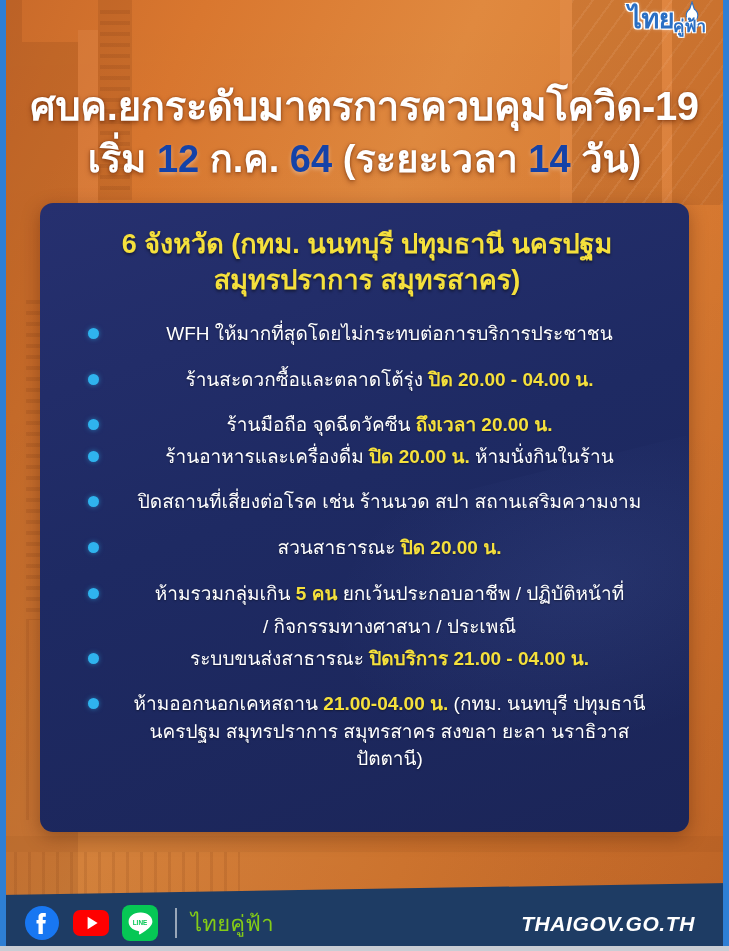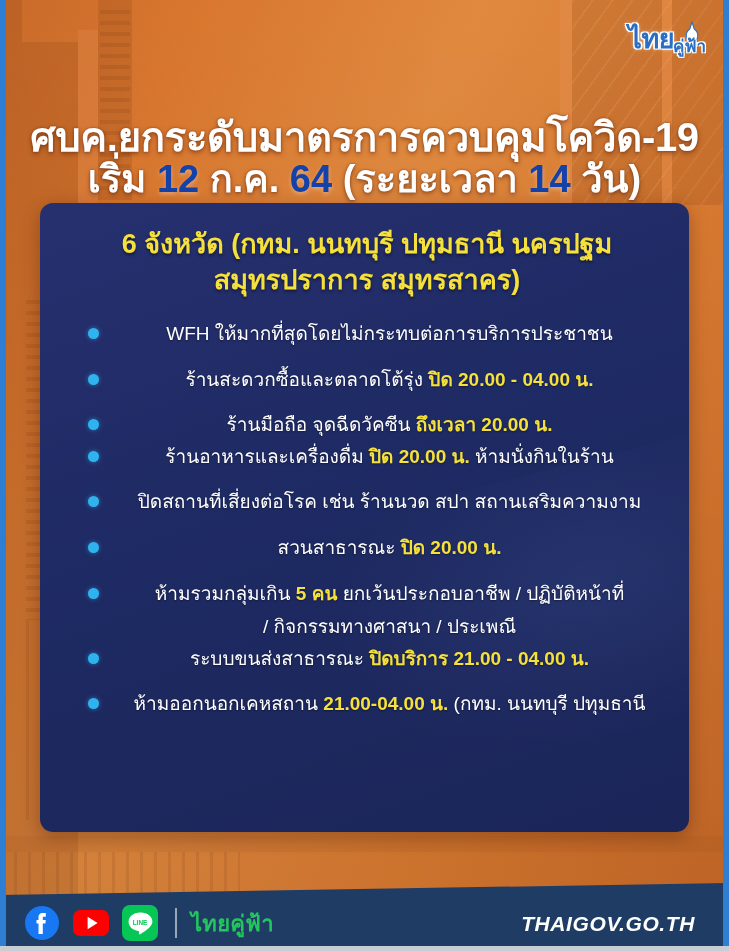--- a/index.html
+++ b/index.html
@@ -51,21 +51,21 @@
       90deg, rgba(120,55,18,.14) 0 3px, rgba(0,0,0,0) 3px 14px);
   }
   .diag{
     position:absolute;
     background:repeating-linear-gradient(
       126deg, rgba(245,190,150,.13) 0 2px, rgba(0,0,0,0) 2px 16px);
   }
 
   
   .header{
-    position:absolute; left:0; top:0; width:729px; height:200px; z-index:10;margin-top:20px;
+    position:absolute; left:0; top:0; width:729px; height:200px; z-index:10;
   }
   .logo{
     position:absolute; right:20px; top:6px;
     display:flex; align-items:flex-end; gap:2px;
   }
   .logo-text{
     font-size:27px; font-weight:bold; color:#2a6fc4;
     letter-spacing:-.5px; line-height:1;
     text-shadow:
       -1.4px -1.4px 0 #fff, 1.4px -1.4px 0 #fff,
@@ -81,21 +81,21 @@
     text-align: right;
   }
   .spire{ position:absolute; right:4px; top:-5px; width:26px; height:30px; }
 
   .title1, .title2{
     position:absolute; width:729px; text-align:center;
     font-weight:bold; color:#ffffff;
     text-shadow:0 2px 5px rgba(90,30,0,.55), 0 0 2px rgba(90,30,0,.5);
     white-space:nowrap;
   }
-  .title1{ top:85px; font-size:40px; letter-spacing:-.3px; }
+  .title1{ top:74px; font-size:40px; letter-spacing:-.3px; }
   .title2{ top:128px; font-size:38px; }
   .hl-blue{ color:#1442a8; text-shadow:0 2px 4px rgba(255,255,255,.35); }
 
   
   .panel{
     position:absolute; left:40px; top:203px;
     width:649px; height:629px;
     background:linear-gradient(160deg,#26306f 0%,#1e2a63 45%,#1b2558 100%);
     border-radius:13px;
     box-shadow:0 5px 18px rgba(60,20,0,.35);
@@ -149,21 +149,21 @@
     position:absolute; left:0; top:12px; width:729px; height:56px;
     display:flex; align-items:center;
   }
   .socials{ display:flex; align-items:center; gap:13px; margin-left:24px; }
   .ic{ width:36px; height:36px; display:block; }
   .divider{
     width:2px; height:30px; background:rgba(255,255,255,.55);
     margin:0 14px 0 17px;
   }
   .brand-th{
-    color:#22c55e; font-size:22px; font-weight:bold; letter-spacing:.3px;
+    color:#84cc16; font-size:22px; font-weight:normal; letter-spacing:.3px;
   }
   .site{
     position:absolute; right:34px; top:50%; transform:translateY(-44%);
     color:#ffffff; font-size:21px; font-weight:bold; letter-spacing:.6px;font-style:italic;
   }
   .bottom-strip{
     position:absolute; left:0; bottom:0; width:729px; height:5px;
     background:#c9cdd4; z-index:45;
   }
 </style>
@@ -258,20 +258,21 @@
       </li>
 
       <li class="li">
         <span class="dot"></span>
         <span>ระบบขนส่งสาธารณะ </span><span class="hl-yellow">ปิดบริการ 21.00 - 04.00 น.</span>
       </li>
 
       <li class="li two-line">
         <span class="dot"></span>
         <span>ห้ามออกนอกเคหสถาน </span><span class="hl-yellow">21.00-04.00 น.</span><span> (กทม. นนทบุรี ปทุมธานี</span>
+        <span class="ln2">นครปฐม สมุทรปราการ สมุทรสาคร สงขลา ยะลา นราธิวาส ปัตตานี)</span>
       </li>
 
     </ul>
 
   </div>
 
   <div class="footer">
     <div class="footer-inner">
       <div class="socials">
 

